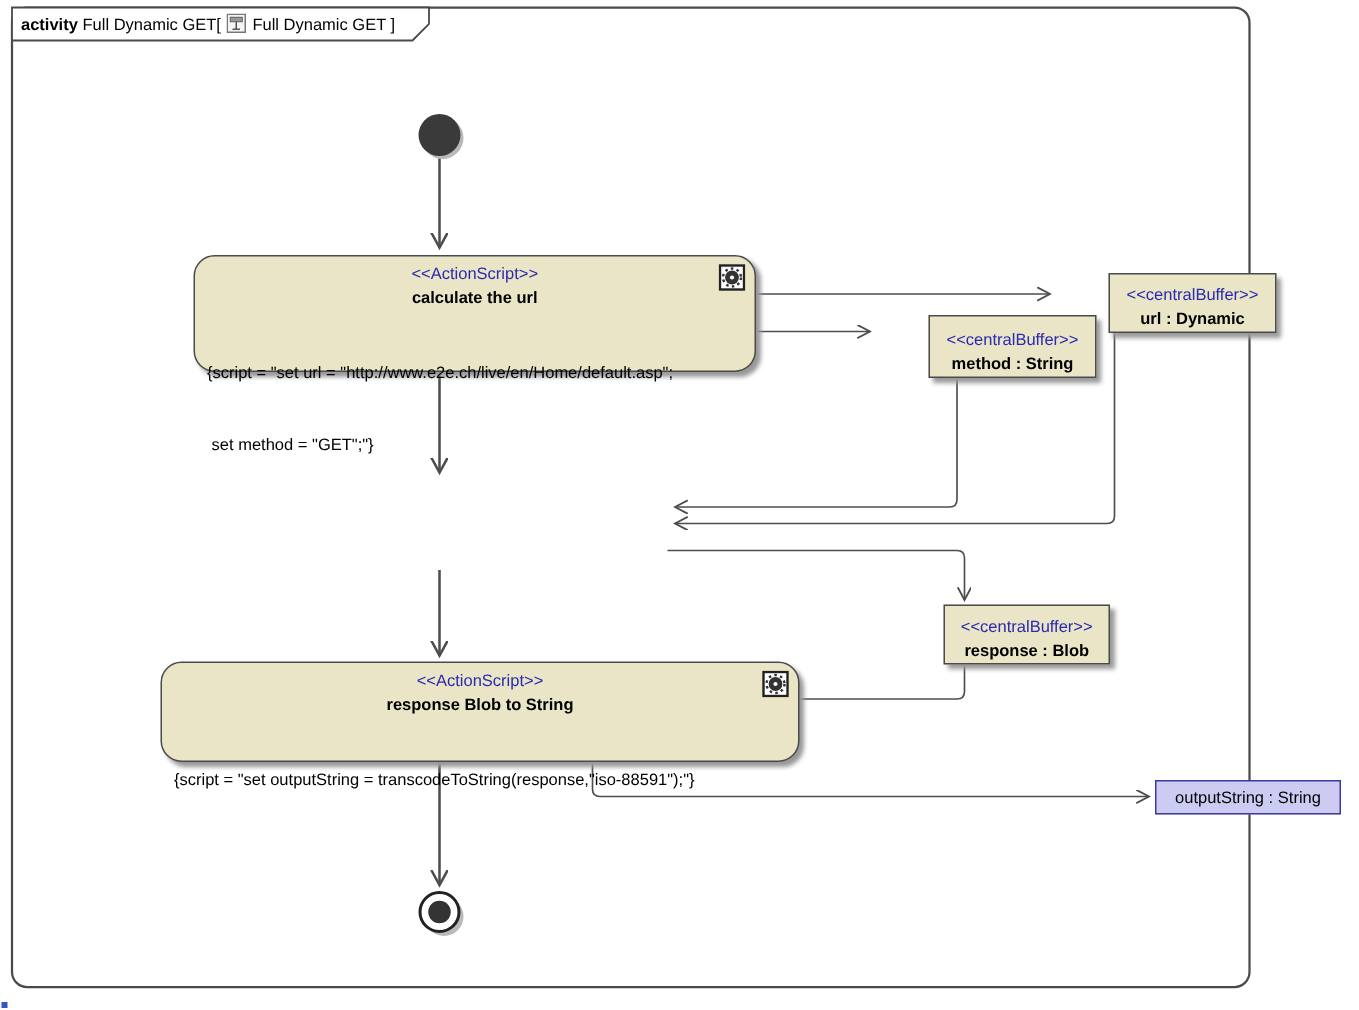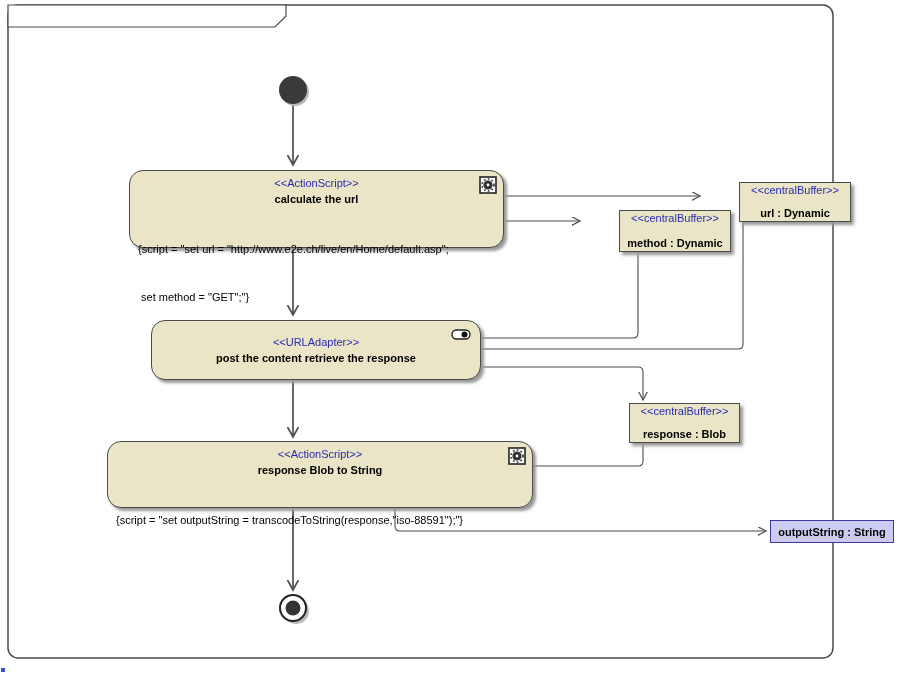--- a/index.html
+++ b/index.html
@@ -8,32 +8,32 @@
   .layer { position:absolute; left:0; top:0; }
 
   .node {
     position:absolute; z-index:2;
     background:var(--node-fill); border:1.5px solid var(--node-border);
     box-shadow:3px 3px 3px #999;
     display:flex; flex-direction:column; align-items:center;
     padding-top:5px; font-size:11px; color:#000;margin-left:36px;
   }
   .action { border-radius:14px; }
-  .buffer { justify-content:space-between; padding-top:0; }
+  .buffer { justify-content:flex-end; padding-top:0; }
   .stereo { color:var(--stereotype-color); font-size:11px; line-height:15px; white-space:pre; }
   .node-title { font-weight:bold; font-size:11px; line-height:16px; white-space:pre; }
   .script { align-self:flex-start; text-align:left; padding:2px 8px 0 8px; font-size:11px; line-height:16px; white-space:pre; }
 
   .corner-icon { position:absolute; top:5px; right:6px; width:18px; height:18px; }
   .adapter-icon { position:absolute; top:8px; right:9px; width:20px; height:11px; }
 
   .pin {
     position:absolute; z-index:3;
     background:var(--pin-fill); border:1.5px solid var(--pin-border);
-    font-weight:bold; font-size:11px; color:#000;
+    font-weight:normal; font-size:11px; color:#000;
     display:flex; align-items:center; justify-content:center; white-space:pre;
   }
 
   .frame-header {
     position:absolute; left:14px; top:9px; z-index:2;
     font-size:11px; color:#000; display:flex; align-items:center; white-space:pre;
   }
   .frame-header .kw { font-weight:bold; }
   .hdr-icon { display:inline-block; margin:0 4px; }
 
@@ -71,20 +71,28 @@
     <path d="M395,508 V526 Q395,531 400,531 H766" fill="none" stroke="#4d4d4d" stroke-width="1.1" marker-end="url(#mOpen)"></path>
 
     <circle cx="295" cy="92" r="14" fill="#b9b9b9"></circle>
     <circle cx="293" cy="90" r="14" fill="#3a3a3a"></circle>
 
     <circle cx="296" cy="611" r="13" fill="#b9b9b9"></circle>
     <circle cx="293" cy="608" r="13" fill="#ffffff" stroke="#222" stroke-width="2"></circle>
     <circle cx="293" cy="608" r="7.5" fill="#333"></circle>
   </svg>
 
+  <div class="frame-header">
+    <span class="kw">activity</span><span> Full Dynamic GET[</span><span class="hdr-icon"><svg width="13" height="13">
+          <rect x="0.5" y="0.5" width="12" height="12" fill="#f4f4f4" stroke="#777"></rect>
+          <rect x="2.5" y="2.5" width="8" height="3" fill="#9a9a9a" stroke="#555" stroke-width="0.6"></rect>
+          <line x1="6.5" y1="5.5" x2="6.5" y2="10.5" stroke="#555"></line>
+          <line x1="4" y1="10.5" x2="9" y2="10.5" stroke="#555"></line>
+        </svg></span><span>Full Dynamic GET ]</span>
+  </div>
 
   <div class="node action" style="left:93px; top:170px; width:375px; height:78px;">
     <span class="stereo">&lt;&lt;ActionScript&gt;&gt;</span>
     <span class="node-title">calculate the url</span>
     <div class="script">
       <div>{script = "set url = "http://www.e2e.ch/live/en/Home/default.asp";</div>
       <div> set method = "GET";"}</div>
     </div>
     <span class="corner-icon">
       <svg width="18" height="18">
@@ -96,33 +104,23 @@
     </span>
   </div>
 
   <div class="node buffer" style="left:703px; top:182px; width:112px; height:40px;">
     <span class="stereo">&lt;&lt;centralBuffer&gt;&gt;</span>
     <span class="node-title">url : Dynamic</span>
   </div>
 
   <div class="node buffer" style="left:583px; top:210px; width:112px; height:42px;">
     <span class="stereo">&lt;&lt;centralBuffer&gt;&gt;</span>
-    <span class="node-title">method : Dynamic</span>
+    <span class="node-title">method : String</span>
   </div>
 
-  <div class="node action" style="left:115px; top:320px; width:330px; height:60px; justify-content:center; padding-top:0;">
-    <span class="stereo">&lt;&lt;URLAdapter&gt;&gt;</span>
-    <span class="node-title">post the content retrieve the response</span>
-    <span class="adapter-icon">
-      <svg width="20" height="11">
-          <rect x="1" y="1" width="18" height="9" rx="4.5" fill="#fff" stroke="#222" stroke-width="1.4"></rect>
-          <circle cx="13.5" cy="5.5" r="3" fill="#111"></circle>
-        </svg>
-    </span>
-  </div>
 
   <div class="node buffer" style="left:593px; top:403px; width:111px; height:40px;">
     <span class="stereo">&lt;&lt;centralBuffer&gt;&gt;</span>
     <span class="node-title">response : Blob</span>
   </div>
 
   <div class="node action" style="left:71px; top:441px; width:426px; height:67px;">
     <span class="stereo">&lt;&lt;ActionScript&gt;&gt;</span>
     <span class="node-title">response Blob to String</span>
     <div class="script">

